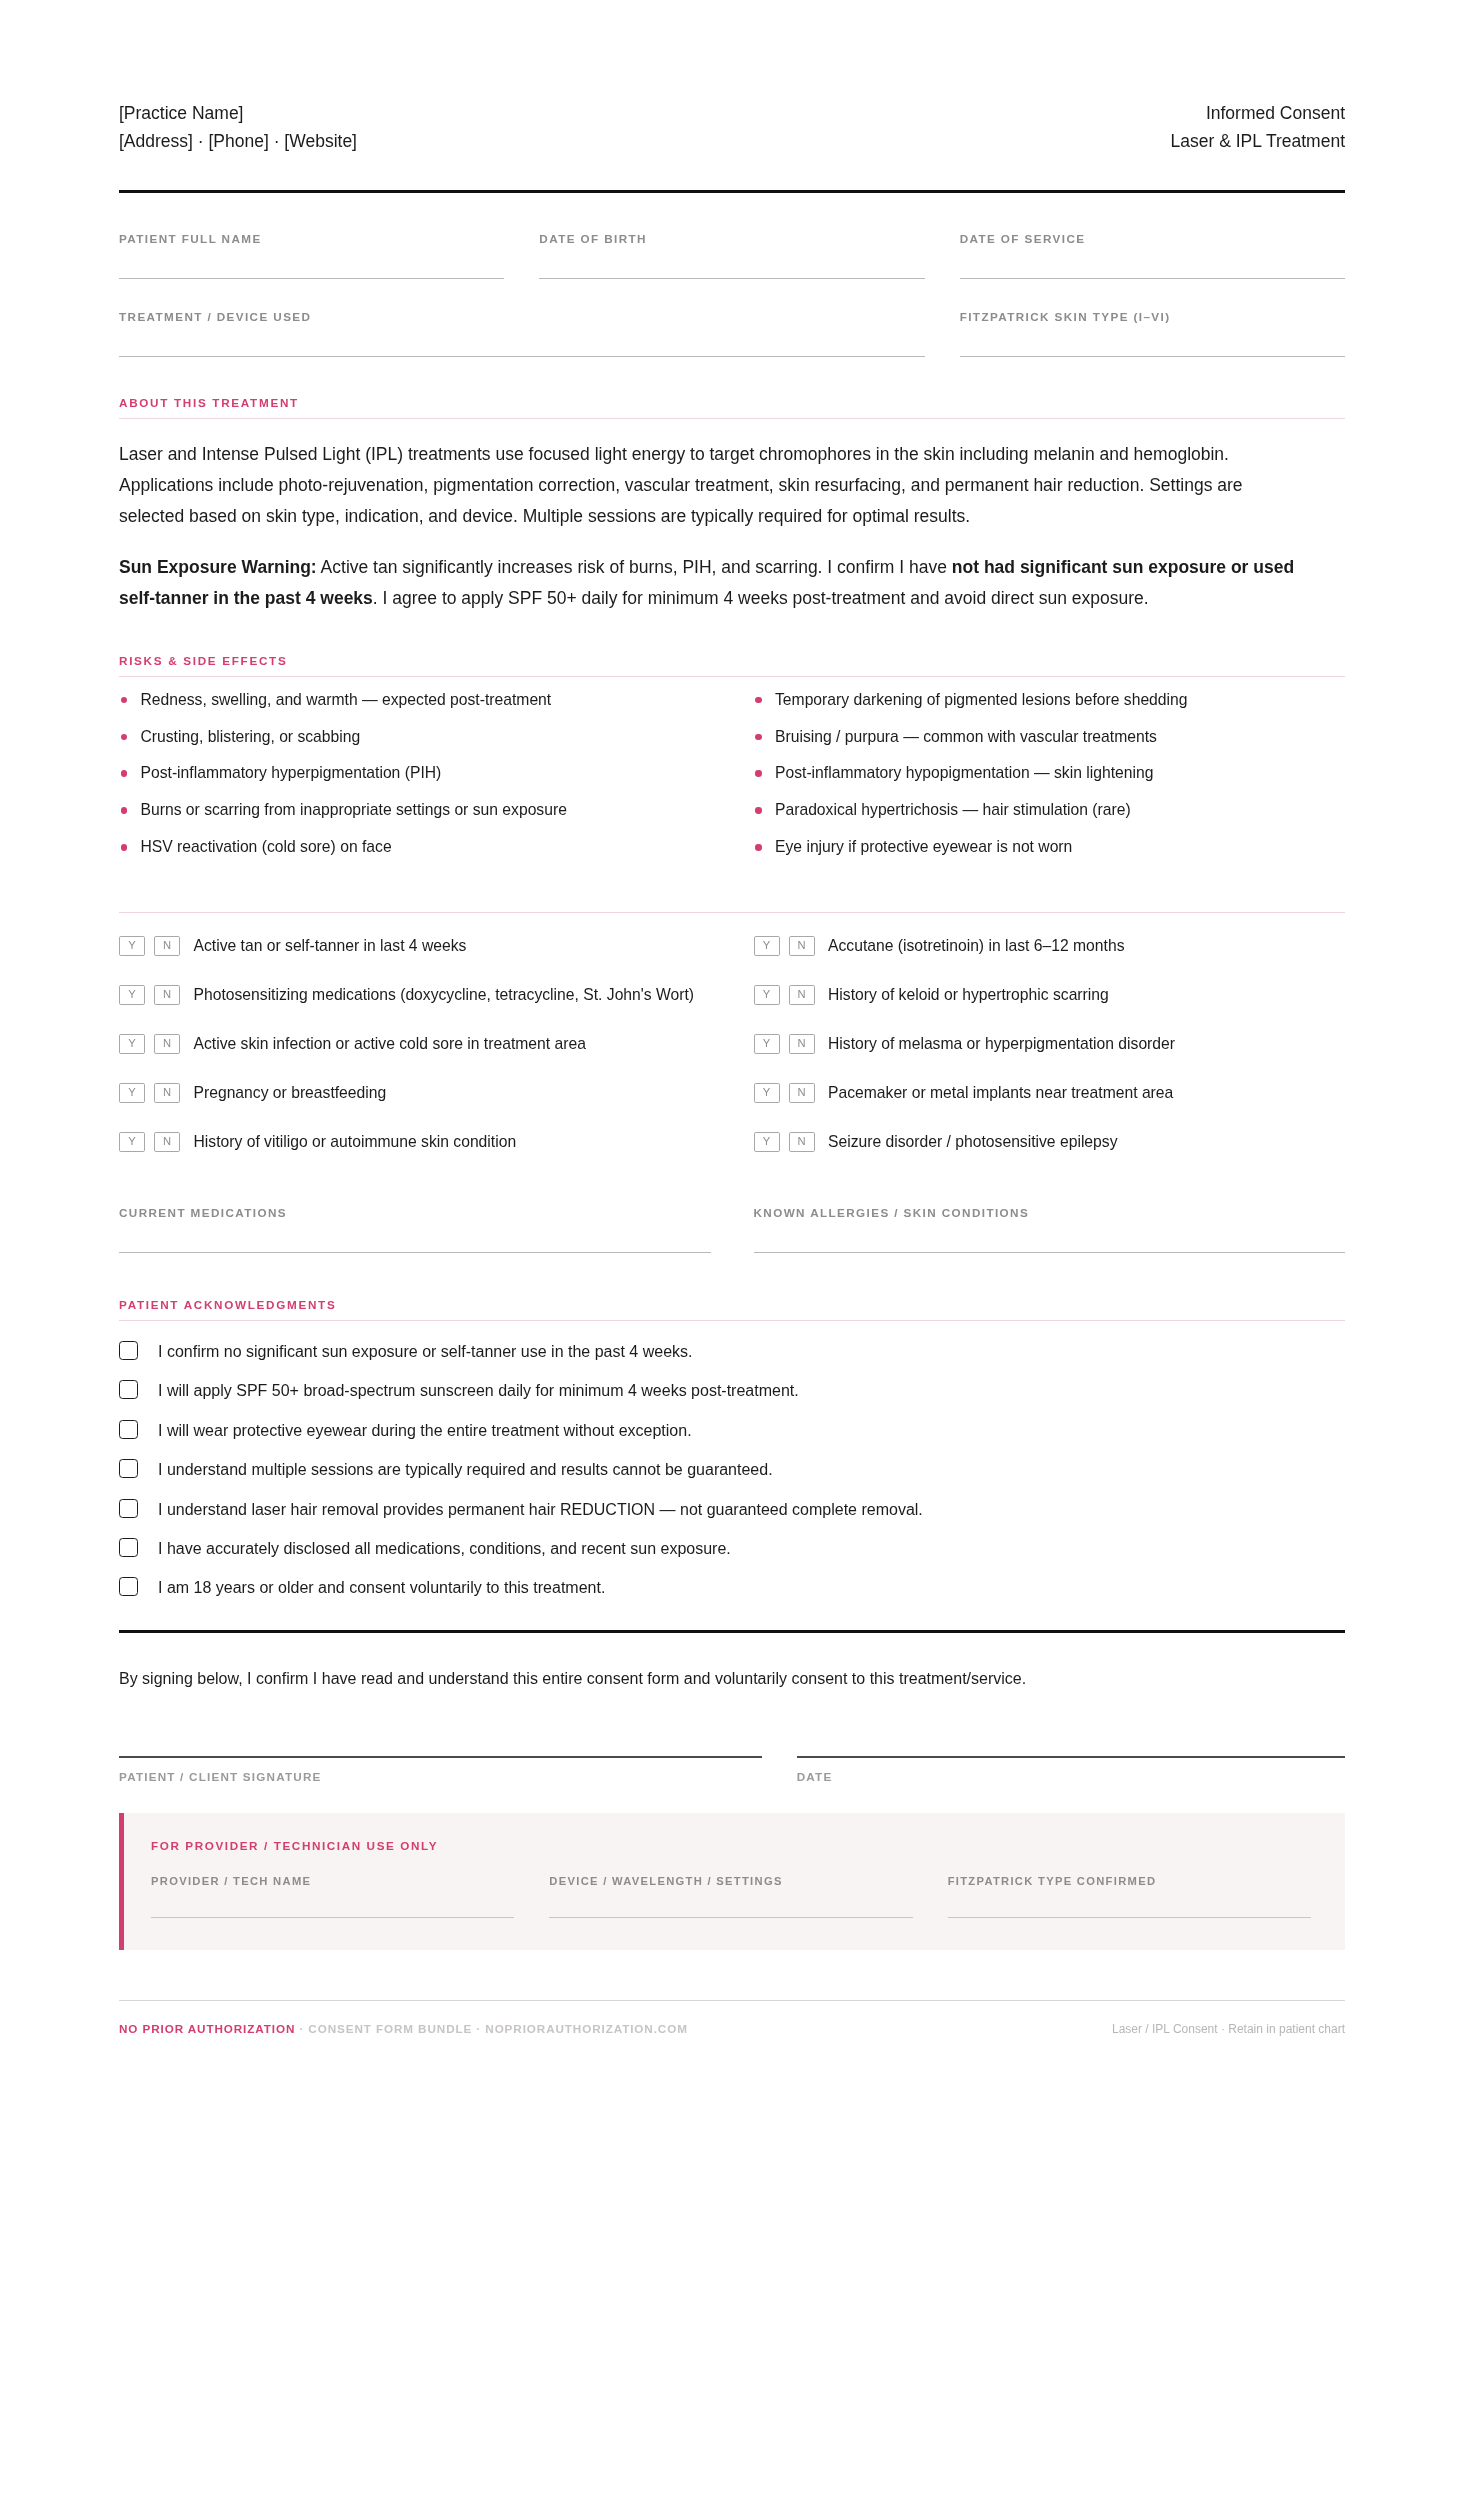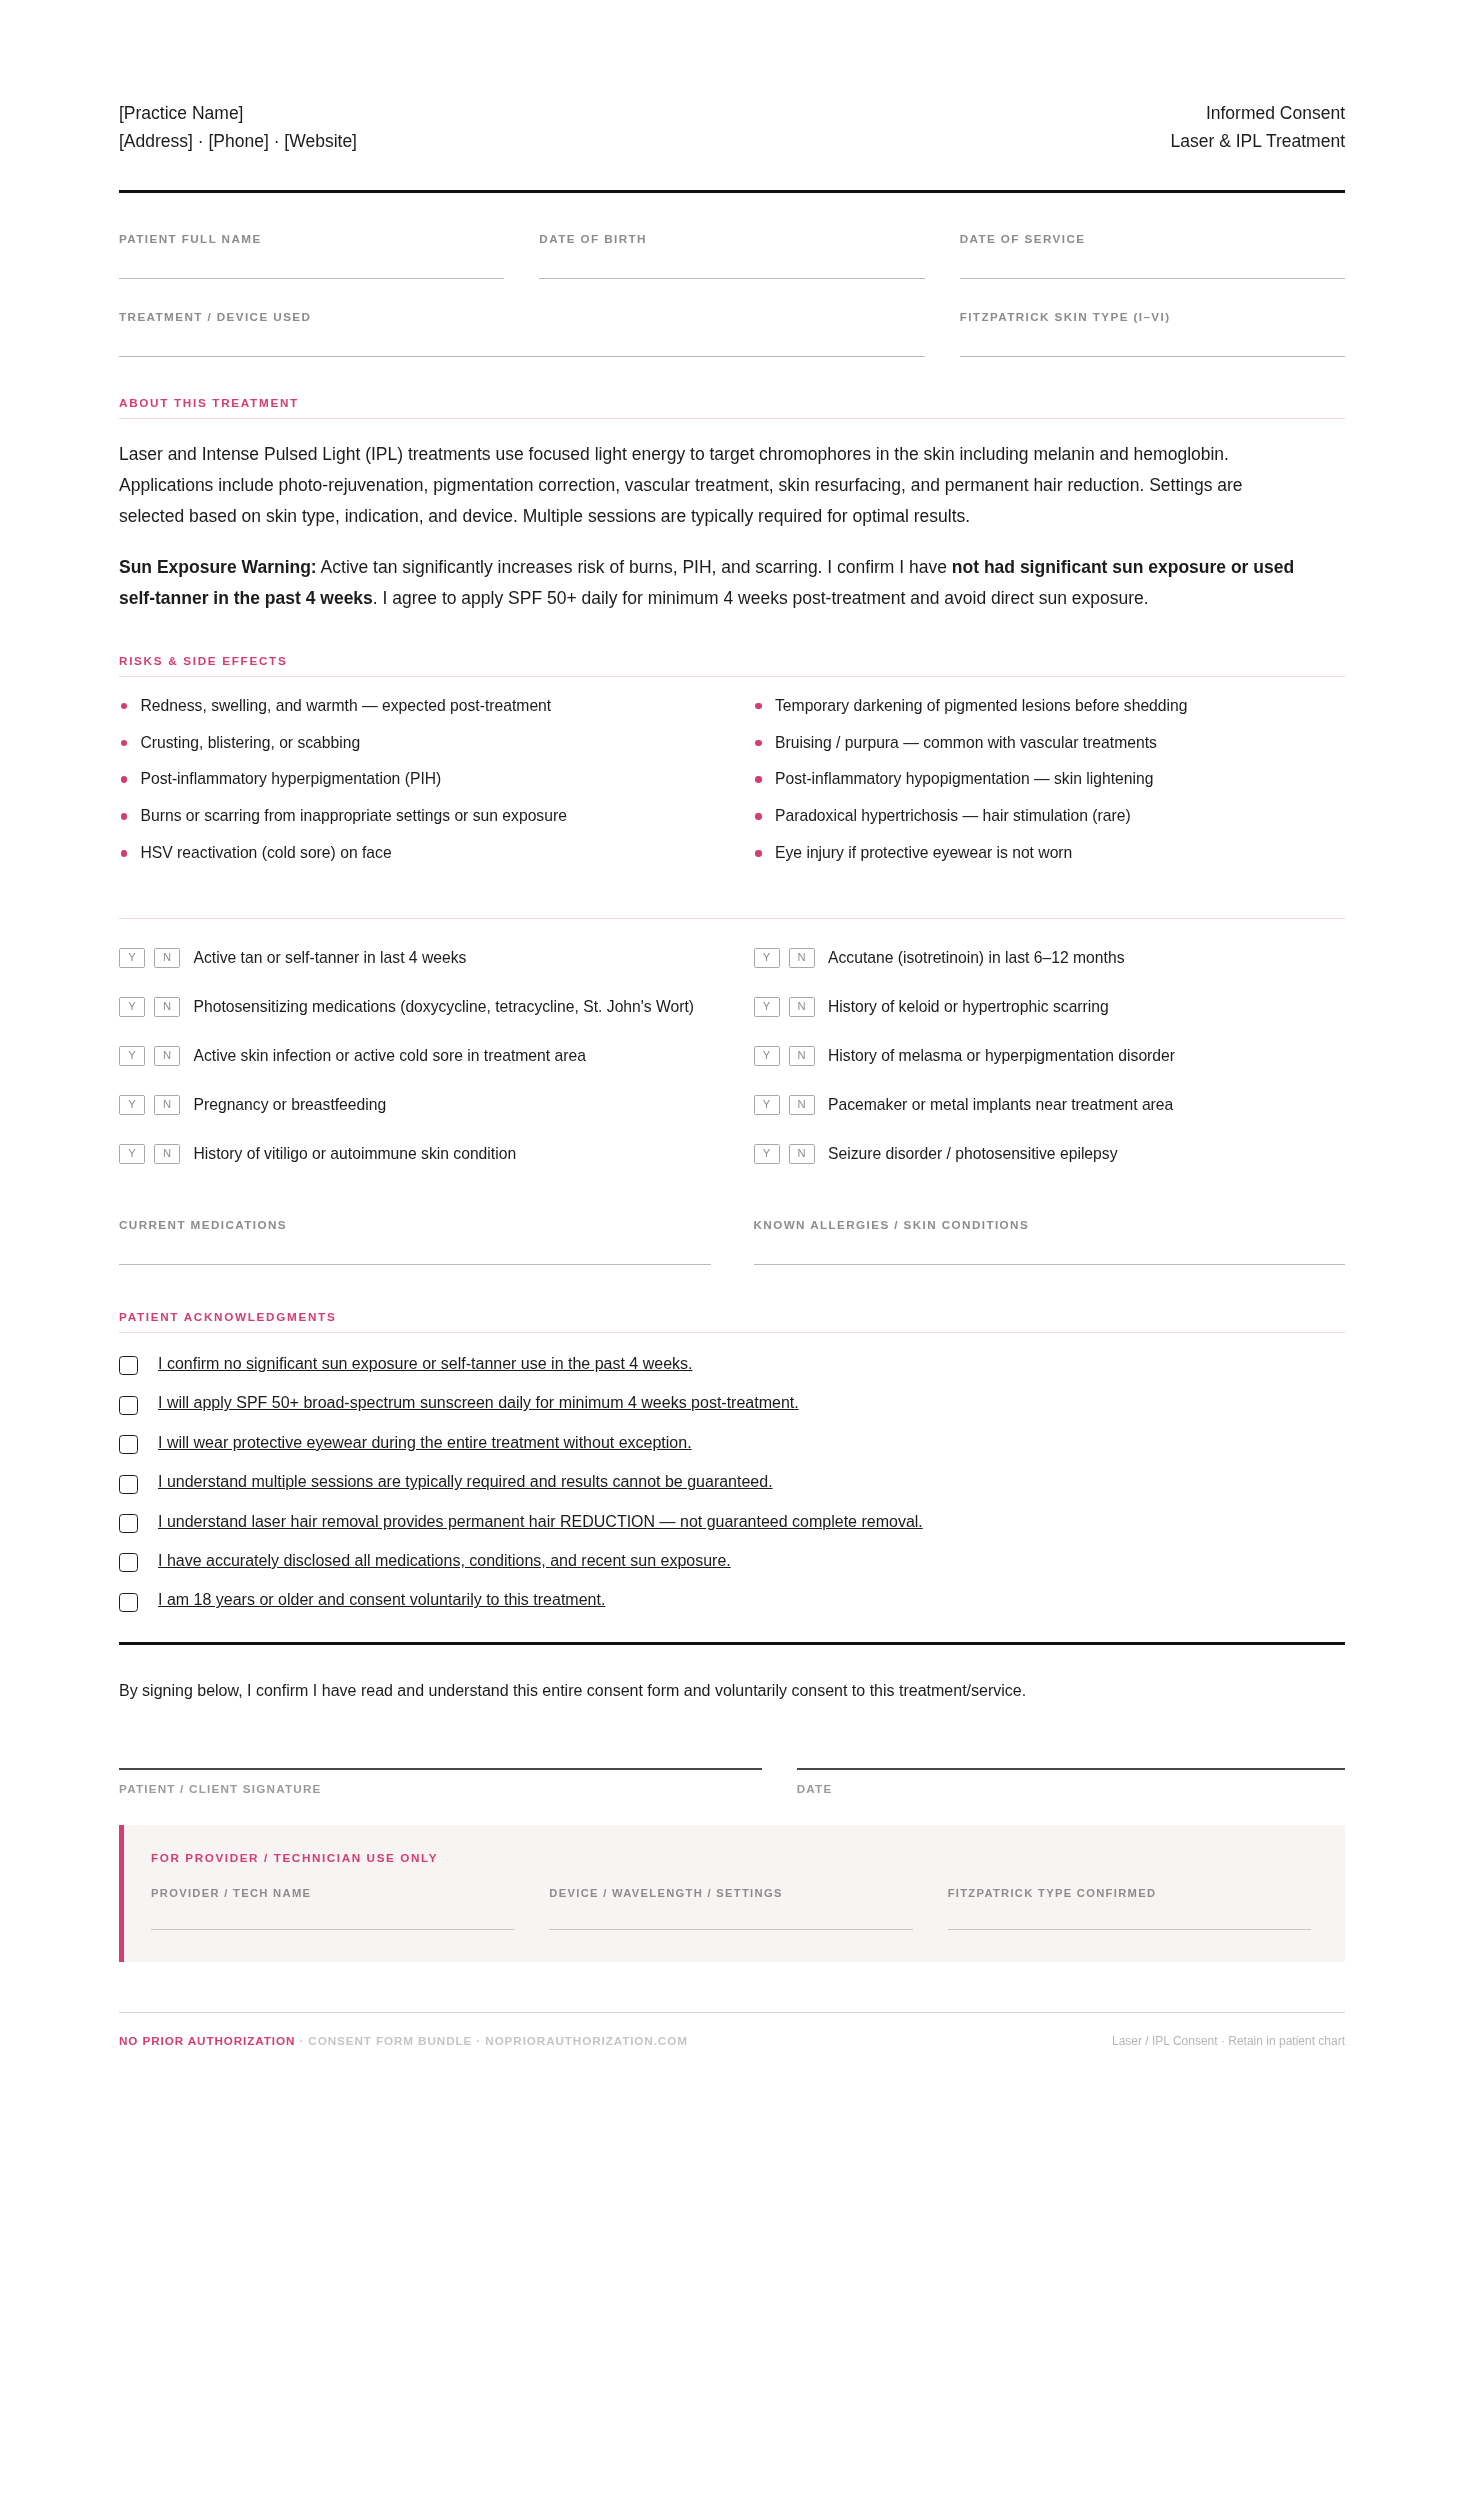--- a/index.html
+++ b/index.html
@@ -101,21 +101,21 @@
     max-width: 1186px;
   }
   .body-copy + .body-copy { margin-top: 20px; }
   .body-copy b { font-weight: 700; }
 
   
   .two-col {
     display: grid;
     grid-template-columns: 1fr 1fr;
     column-gap: 43px;
-    margin-top: 18px;
+    margin-top: 12px;
   }
 
   ul.risk-list { list-style: none; }
   ul.risk-list li {
     position: relative;
     padding-left: 21.5px;
     font-size: 15.7px;
     line-height: 1.38;
     color: #1c1c1c;
     margin-bottom: 15.3px;
@@ -161,23 +161,22 @@
   .screen-text {
     font-size: 15.7px;
     line-height: 1.36;
     color: #1c1c1c;
   }
 
   
   .ack-list { margin-top: 20px; }
   .ack-row {
     display: flex;
-    align-items: flex-end;
+    align-items: flex-start;
     margin-bottom: 17px;
-    text-decoration: underline;
   }
   .ack-box {
     width: 19px;
     height: 19px;
     border: 1.8px solid #1c1c1c;
     border-radius: 3.6px;
     flex: 0 0 auto;
     margin-right: 20px;
     background: #fff;
   }

